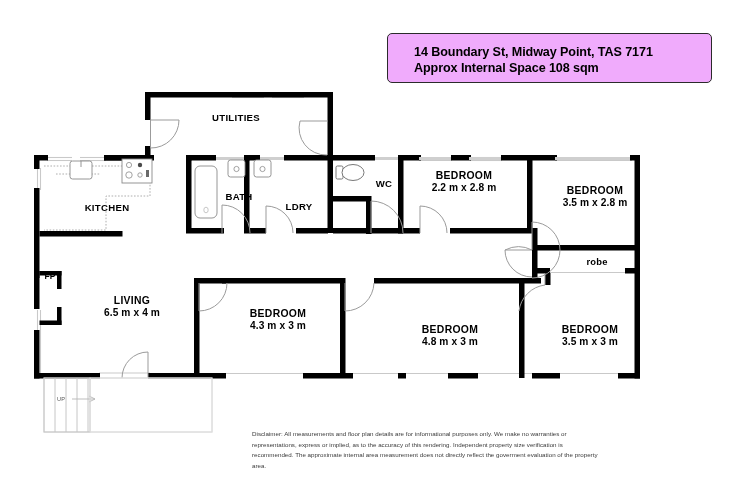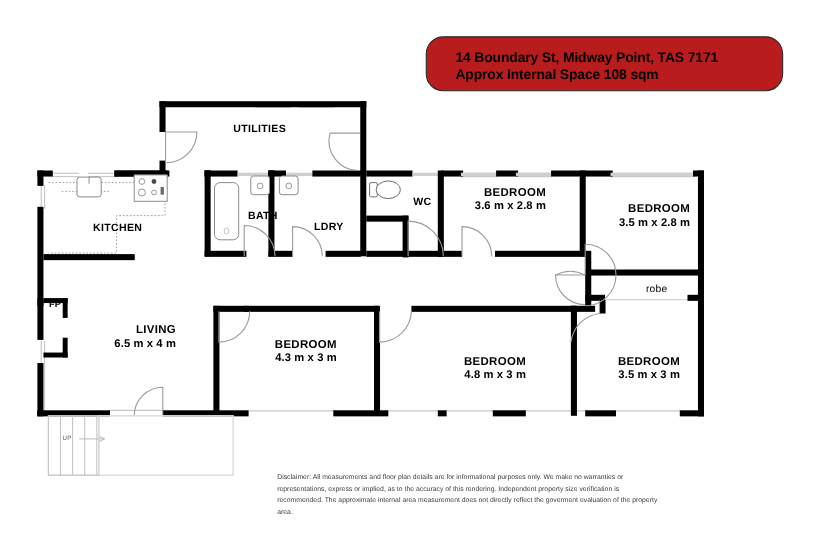--- a/index.html
+++ b/index.html
@@ -29,50 +29,50 @@
     display: block;
   }
   
   .title-card {
     position: absolute;
     left: 387px;
     top: 33px;
     width: 325px;
     height: 50px;
     border: 1.4px solid #2b2b2b;
-    border-radius: 16px;
-    background: #b91c1c;
+    border-radius: 5px;
+    background: #f0abfc;
     box-sizing: border-box;
   }
   .title-card .line {
     position: absolute;
     left: 26px;
     font-weight: bold;
     font-size: 12.6px;
     color: #000000;
     letter-spacing: -0.1px;
     white-space: nowrap;
   }
   .title-card .line1 { top: 11px; }
   .title-card .line2 { top: 27px; }
 
   
   .rlabel {
     position: absolute;
     color: #000000;
     font-weight: bold;
-    text-align: right;
+    text-align: center;
     white-space: nowrap;
     transform: translateX(-50%);
     line-height: 1.18;
   }
   .rlabel .nm { display: block; font-size: 10.4px; letter-spacing: 0.3px; }
   .rlabel .dim { display: block; font-size: 10.2px; letter-spacing: 0.1px; }
   .rlabel.small .nm { font-size: 9.6px; }
-  .rlabel.robe .nm { font-size: 9.4px; font-weight: normal; letter-spacing: 0.2px; }
+  .rlabel.robe .nm { font-size: 9.4px; font-weight: bold; letter-spacing: 0.2px; }
   .rlabel.fp .nm { font-size: 8.4px; letter-spacing: 0.2px; }
   .rlabel.up .nm { font-size: 5.6px; font-weight: normal; color: #555; letter-spacing: 0.2px; }
 
   
   .disclaimer {
     position: absolute;
     left: 252px;
     top: 429px;
     width: 350px;
     font-size: 6.2px;
@@ -312,21 +312,21 @@
   <div class="rlabel small" style="left:299px; top:186px;margin-top:15px;">
     <span class="nm">LDRY</span>
   </div>
 
   <div class="rlabel small" style="left:384px; top:178px;">
     <span class="nm">WC</span>
   </div>
 
   <div class="rlabel" style="left:464px; top:170px;">
     <span class="nm">BEDROOM</span>
-    <span class="dim">3.6 m x 2.8 m</span>
+    <span class="dim">2.2 m x 2.8 m</span>
   </div>
 
   <div class="rlabel" style="left:595px; top:185px;">
     <span class="nm">BEDROOM</span>
     <span class="dim">3.5 m x 2.8 m</span>
   </div>
 
   <div class="rlabel robe" style="left:597px; top:256px;">
     <span class="nm">robe</span>
   </div>

